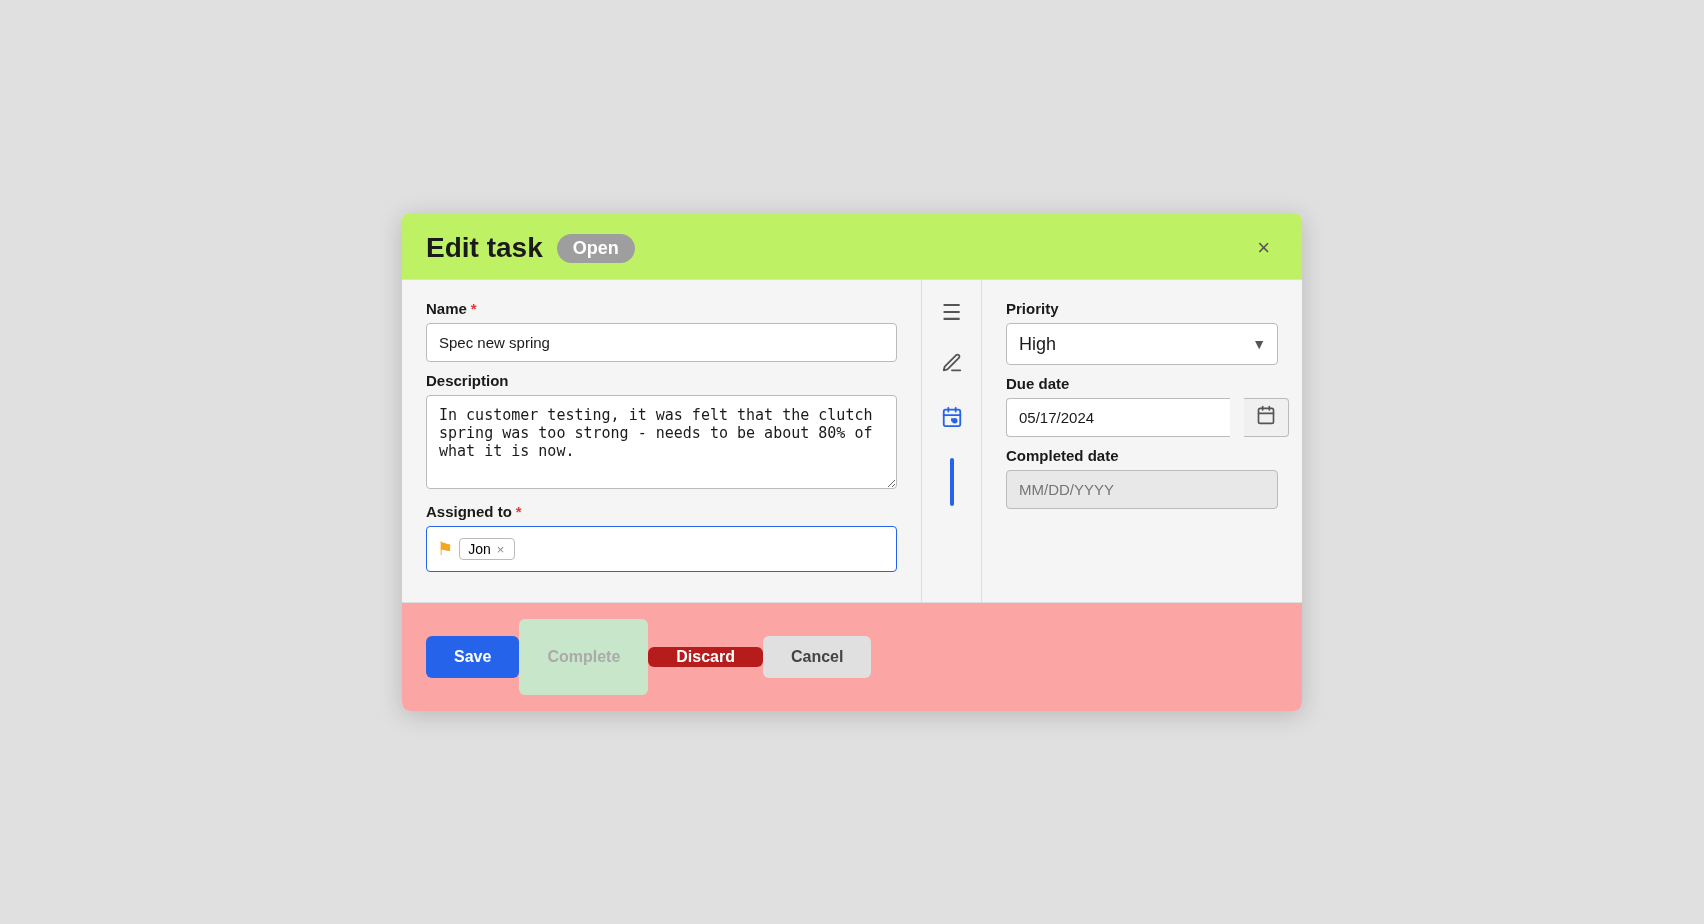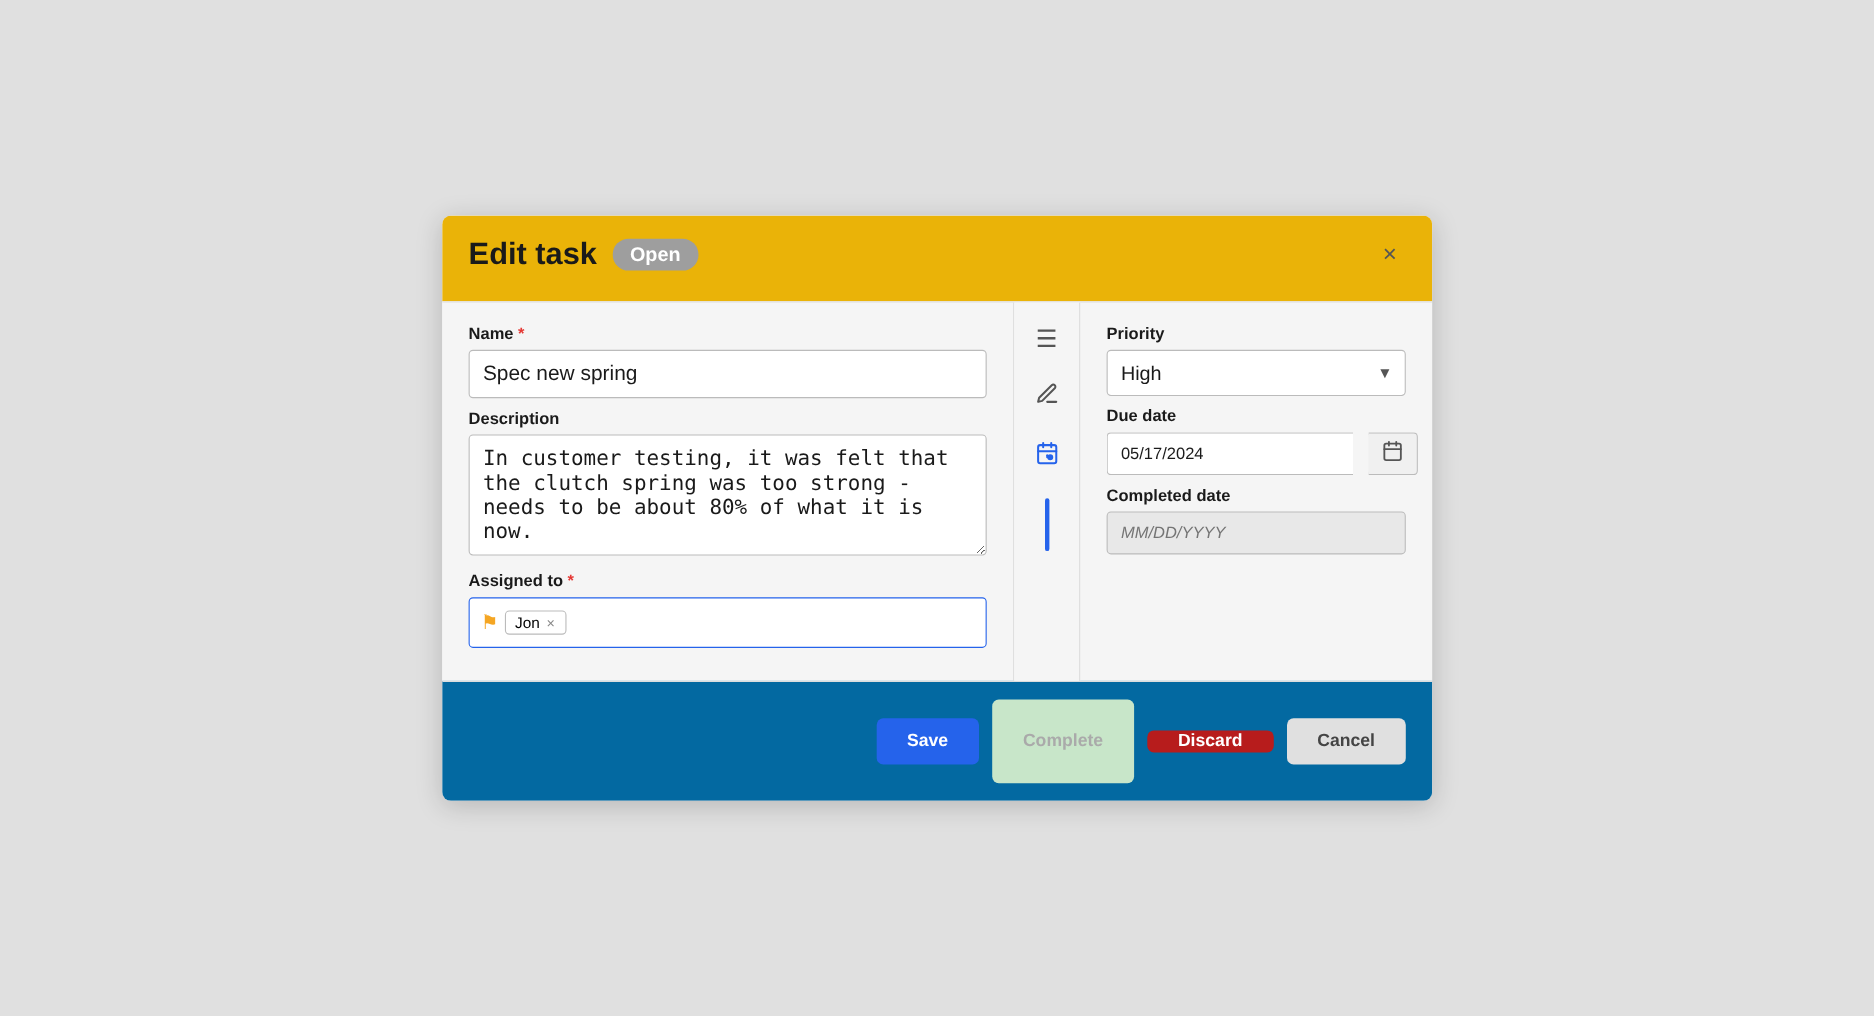--- a/index.html
+++ b/index.html
@@ -15,22 +15,22 @@
       background: #f5f5f5;
       border-radius: 8px;
       width: 900px;
       box-shadow: 0 4px 24px rgba(0,0,0,0.18);
       overflow: hidden;
     }
     .dialog-header {
       display: flex;
       align-items: center;
       justify-content: space-between;
-      padding: 18px 24px 26px 24px;
-      background: #eab308;
+      padding: 18px 24px 14px 24px;
+      background: #bef264;
     }
     .dialog-title {
       display: flex;
       align-items: center;
       gap: 14px;
       font-size: 28px;
       font-weight: 700;
       color: #1a1a1a;
     }
     .status-badge {
@@ -111,21 +111,21 @@
       font-weight: 400;
       font-size: 15px;
       cursor: pointer;
       margin-left: 4px;
     }
     .text-input {
       width: 100%;
       border: 1.5px solid #bbb;
       border-radius: 4px;
       padding: 10px 12px;
-      font-size: 19px;
+      font-size: 15px;
       background: #fff;
       color: #1a1a1a;
       outline: none;
     }
     textarea.text-input {
       resize: both;
       min-height: 90px;
     }
     .assignee-box {
       width: 100%;
@@ -225,31 +225,29 @@
       align-items: center;
     }
     .completed-input {
       width: 100%;
       border: 1.5px solid #bbb;
       border-radius: 4px;
       padding: 10px 12px;
       font-size: 15px;
       background: #e8e8e8;
       color: #999;
-      font-style: italic;
       outline: none;
     }
     .dialog-footer {
       display: flex;
       align-items: center;
-      justify-content: flex-end;
+      justify-content: flex-start;
       padding: 16px 24px;
-      background: #0369a1;
+      background: #fca5a5;
       border-top: 1px solid #ddd;
-      gap: 12px;
     }
     .btn-save {
       background: #2563eb;
       color: #fff;
       border: none;
       border-radius: 6px;
       padding: 12px 28px;
       font-size: 16px;
       font-weight: 600;
       cursor: pointer;

